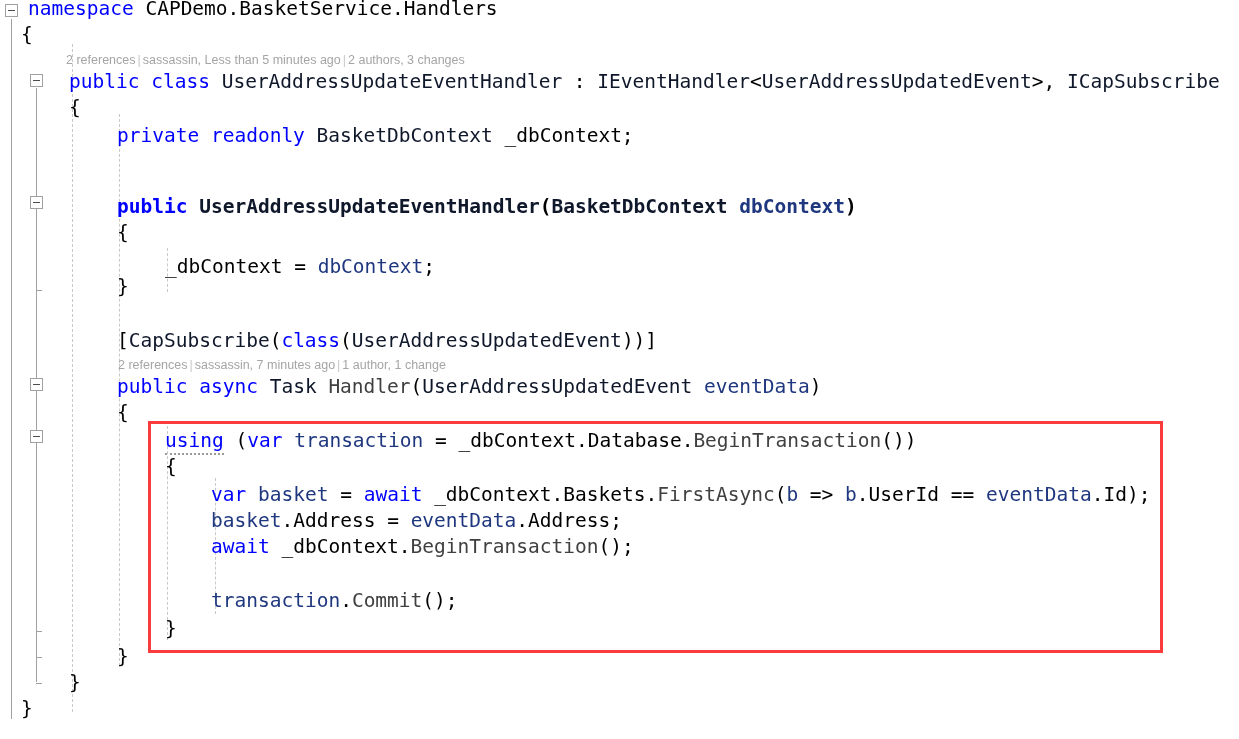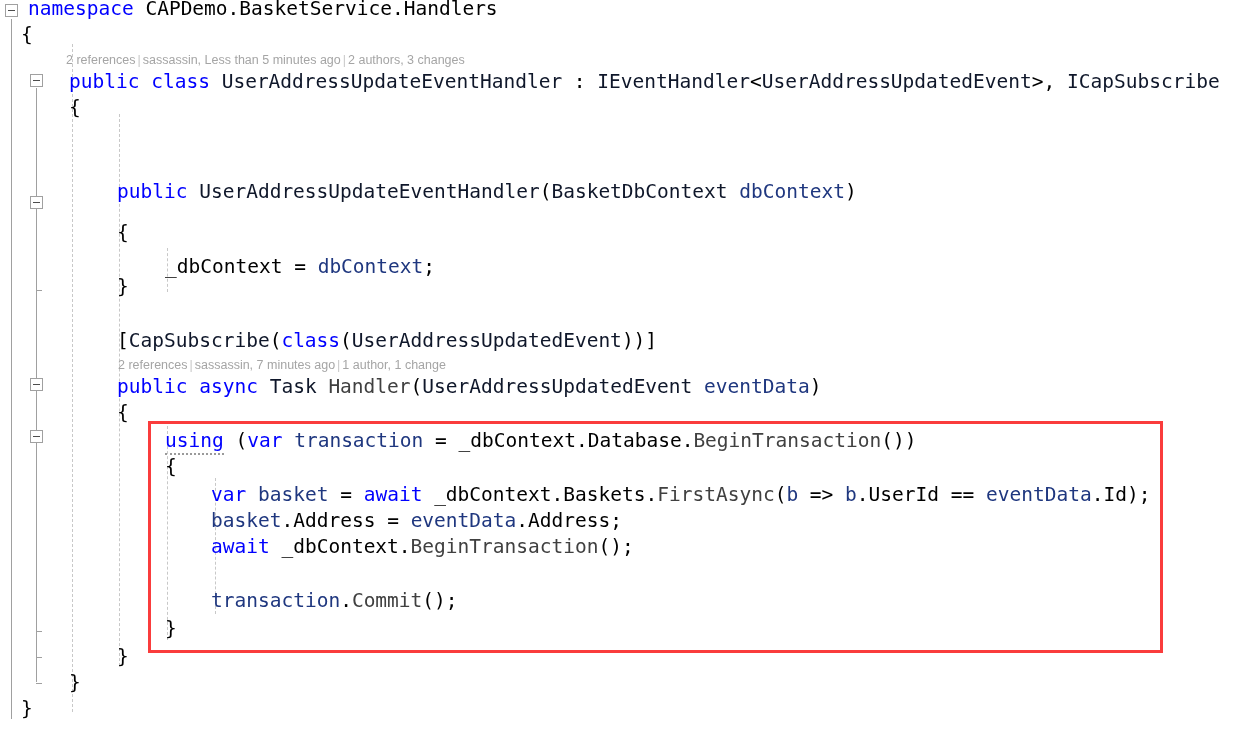--- a/index.html
+++ b/index.html
@@ -143,21 +143,22 @@
     <div class="indent-guide" style="left:167px; top:248px; height:44px;"></div>
     <div class="indent-guide" style="left:167px; top:426px; height:214px;"></div>
     <div class="indent-guide" style="left:215px; top:478px; height:136px;"></div>
   </div>
 
   <div class="code-layer">
     <div class="line" style="left:28px;  top:-4px;"><span class="kw">namespace</span><span class="id"> CAPDemo.BasketService.Handlers</span></div>
     <div class="line" style="left:21px;  top:22px;"><span class="pun">{</span></div>
     <div class="line" style="left:69px;  top:69px;"><span class="kw">public</span><span class="pun"> </span><span class="kw">class</span><span class="pun"> </span><span class="type">UserAddressUpdateEventHandler</span><span class="pun"> : </span><span class="type">IEventHandler</span><span class="pun">&lt;</span><span class="type">UserAddressUpdatedEvent</span><span class="pun">&gt;, </span><span class="type">ICapSubscribe</span></div>
     <div class="line" style="left:69px;  top:95px;"><span class="pun">{</span></div>
-    <div class="line" style="left:117px; top:179px;"><span class="kw">public</span><span class="pun"> </span><span class="type">UserAddressUpdateEventHandler</span><span class="pun">(</span><span class="type">BasketDbContext</span><span class="pun"> </span><span class="loc">dbContext</span><span class="pun">)</span></div>
+    <div class="line" style="left:117px; top:123px;"><span class="kw">private</span><span class="pun"> </span><span class="kw">readonly</span><span class="pun"> </span><span class="type">BasketDbContext</span><span class="pun"> </span><span class="id">_dbContext;</span></div>
+    <div class="line" style="left:117px; top:194px;font-weight:bold;"><span class="kw">public</span><span class="pun"> </span><span class="type">UserAddressUpdateEventHandler</span><span class="pun">(</span><span class="type">BasketDbContext</span><span class="pun"> </span><span class="loc">dbContext</span><span class="pun">)</span></div>
     <div class="line" style="left:117px; top:220px;"><span class="pun">{</span></div>
     <div class="line" style="left:165px; top:248px;margin-top:6px;"><span class="id">_dbContext</span><span class="pun"> = </span><span class="loc">dbContext</span><span class="pun">;</span></div>
     <div class="line" style="left:117px; top:274px;"><span class="pun">}</span></div>
     <div class="line" style="left:117px; top:328px;"><span class="pun">[</span><span class="type">CapSubscribe</span><span class="pun">(</span><span class="kw">class</span><span class="pun">(</span><span class="type">UserAddressUpdatedEvent</span><span class="pun">))]</span></div>
     <div class="line" style="left:117px; top:374px;"><span class="kw">public</span><span class="pun"> </span><span class="kw">async</span><span class="pun"> </span><span class="type">Task</span><span class="pun"> </span><span class="meth">Handler</span><span class="pun">(</span><span class="type">UserAddressUpdatedEvent</span><span class="pun"> </span><span class="loc">eventData</span><span class="pun">)</span></div>
     <div class="line" style="left:117px; top:400px;"><span class="pun">{</span></div>
     <div class="line" style="left:165px; top:428px;"><span class="kw squiggle-dot">using</span><span class="pun"> (</span><span class="kw">var</span><span class="pun"> </span><span class="loc">transaction</span><span class="pun"> = </span><span class="id">_dbContext</span><span class="pun">.</span><span class="id">Database</span><span class="pun">.</span><span class="meth">BeginTransaction</span><span class="pun">())</span></div>
     <div class="line" style="left:165px; top:454px;"><span class="pun">{</span></div>
     <div class="line" style="left:211px; top:482px;"><span class="kw">var</span><span class="pun"> </span><span class="loc">basket</span><span class="pun"> = </span><span class="kw">await</span><span class="pun"> </span><span class="id">_dbContext</span><span class="pun">.</span><span class="id">Baskets</span><span class="pun">.</span><span class="meth">FirstAsync</span><span class="pun">(</span><span class="loc">b</span><span class="pun"> =&gt; </span><span class="loc">b</span><span class="pun">.</span><span class="id">UserId</span><span class="pun"> == </span><span class="loc">eventData</span><span class="pun">.</span><span class="id">Id</span><span class="pun">);</span></div>
     <div class="line" style="left:211px; top:508px;"><span class="loc">basket</span><span class="pun">.</span><span class="id">Address</span><span class="pun"> = </span><span class="loc">eventData</span><span class="pun">.</span><span class="id">Address</span><span class="pun">;</span></div>

